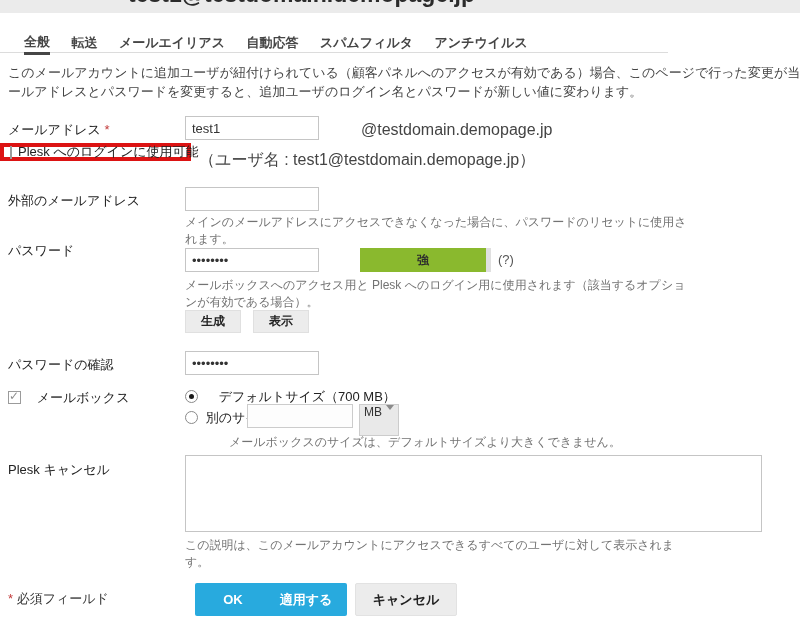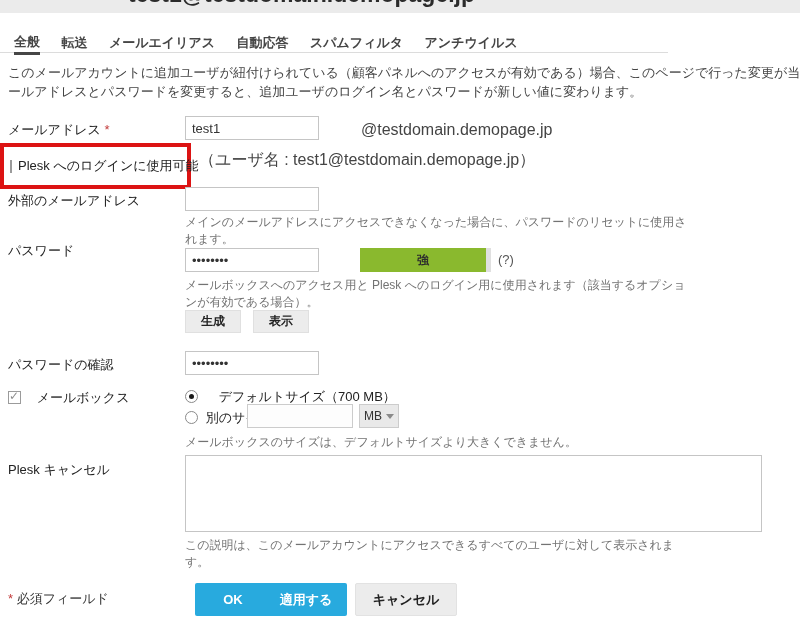--- a/index.html
+++ b/index.html
@@ -5,52 +5,52 @@
   * { margin:0; padding:0; box-sizing:border-box; }
   html,body { background:#fff; }
   body { font-family:"Liberation Sans","DejaVu Sans",sans-serif; color:#222; }
   .page { position:relative; width:800px; height:633px; overflow:hidden; background:#fff; }
 
   
   .topbar { position:absolute; top:0; left:0; width:800px; height:13px; background:#ebebeb; }
   .page-title { position:absolute; top:-19px; left:128px; font-size:23px; font-weight:600; color:#2b2b2b; white-space:nowrap; }
 
   
-  .tabbar { position:absolute; top:29px; left:0; width:668px; height:24px; border-bottom:1px solid #dcdcdc; padding-left:14px; }
+  .tabbar { position:absolute; top:29px; left:0; width:668px; height:24px; border-bottom:1px solid #dcdcdc; padding-left:24px; }
   .tab { display:inline-block; margin-right:17px; padding:4px 0 3px; font-size:13px; font-weight:bold; color:#464646; cursor:pointer; vertical-align:bottom; }
   .tab.active { border-bottom:3px solid #464646; padding-bottom:1px; }
 
   .intro { position:absolute; top:63px; left:8px; width:792px; font-size:13px; color:#444; line-height:19px; }
   .intro div { white-space:nowrap; overflow:hidden; }
 
   .lbl { position:absolute; left:8px; font-size:13px; color:#222; white-space:nowrap; }
   .req { color:#c23b3b; }
   .txt { font-size:16px; color:#444; white-space:nowrap; }
   .help { position:absolute; left:185px; font-size:12px; color:#737373; line-height:17px; white-space:nowrap; }
 
   input.fld { position:absolute; left:185px; width:134px; height:24px; border:1px solid #c5c5c5; padding:2px 6px; font-size:13px; font-family:inherit; color:#333; background:#fff; }
 
   
   .cb { display:inline-block; width:13px; height:13px; border:1px solid #9b9b9b; background:#fff; vertical-align:-2px; position:relative; }
   .cb .tick { position:absolute; top:-3px; left:0px; font-size:12px; color:#8f8f8f; }
   .radio { display:inline-block; width:13px; height:13px; border:1px solid #8a8a8a; border-radius:50%; background:#fff; vertical-align:-2px; position:relative; }
   .radio.sel::after { content:""; position:absolute; top:3px; left:3px; width:5px; height:5px; border-radius:50%; background:#1a1a1a; }
 
-  .hl-box { position:absolute; top:143px; left:0; width:191px; height:46px; border:4px solid #dc1313; display:flex; align-items:center; padding-left:6px; background:#fff; }
+  .hl-box { position:absolute; top:143px; left:0; width:191px; height:18px; border:4px solid #dc1313; display:flex; align-items:center; padding-left:6px; background:#fff; }
   .hl-box .cb { margin-right:6px; }
   .hl-box span.cblabel { font-size:13px; color:#222; white-space:nowrap; }
 
   
   .strength { position:absolute; top:248px; left:360px; width:131px; height:24px; background:#e0e0e0; }
   .strength .fill { position:absolute; top:0; left:0; width:126px; height:24px; background:#8ab92e; display:flex; align-items:center; justify-content:center; font-size:12px; font-weight:bold; color:#2d2d2d; }
 
   .btn-sm { position:absolute; height:23px; padding:0 15px; background:#ececec; border:1px solid #e0e0e0; font-size:12px; font-weight:bold; color:#222; font-family:inherit; cursor:pointer; }
 
   .mini-input { position:absolute; left:247px; top:404px; width:106px; height:24px; border:1px solid #ccc; background:#fdfdfd; padding:2px 6px; font-size:13px; font-family:inherit; }
-  .select-box { position:absolute; left:359px; top:404px; width:40px; height:24px; background:#e9e9e9; border:1px solid #ccc; font-size:12px; color:#333; display:flex; align-items:center; justify-content:center; gap:4px; cursor:pointer; }
+  .select-box { position:absolute; left:359px; top:404px; width:40px; height:32px; background:#e9e9e9; border:1px solid #ccc; font-size:12px; color:#333; display:flex; justify-content:center; gap:4px; cursor:pointer; }
   .chev { width:0; height:0; border-left:4px solid transparent; border-right:4px solid transparent; border-top:5px solid #8a8a8a; display:inline-block; }
 
   textarea.desc { position:absolute; left:185px; top:455px; width:577px; height:77px; border:1px solid #c5c5c5; resize:none; font-family:inherit; font-size:13px; padding:4px 6px; color:#333; }
 
   .btn-primary { position:absolute; top:583px; height:33px; background:#28aade; border:none; border-radius:2px; color:#fff; font-size:13px; font-weight:bold; font-family:inherit; cursor:pointer; }
   .btn-cancel { position:absolute; top:583px; height:33px; background:#ececec; border:1px solid #e2e2e2; border-radius:2px; color:#222; font-size:13px; font-weight:bold; font-family:inherit; cursor:pointer; }
 </style>
 </head>
 <body>
 
@@ -122,21 +122,21 @@
   </div>
   <div style="position:absolute; top:409px; left:185px; font-size:13px; color:#222; white-space:nowrap;">
     <span class="radio"></span>
     <span style="margin-left:4px;">別のサイズ</span>
   </div>
   <input class="mini-input" value="" style="">
   <div class="select-box">
     <span>MB</span>
     <span class="chev"></span>
   </div>
-  <div class="help" style="top:434px;">メールボックスのサイズは、デフォルトサイズより大きくできません。</div>
+  <div class="help" style="top:434px;margin-left:44px;">メールボックスのサイズは、デフォルトサイズより大きくできません。</div>
 
   <div class="lbl" style="top:461px;">Plesk キャンセル</div>
   <textarea class="desc" style=""></textarea>
   <div class="help" style="top:537px;">
     <div>この説明は、このメールアカウントにアクセスできるすべてのユーザに対して表示されま</div>
     <div>す。</div>
   </div>
 
   <div class="lbl" style="top:590px; color:#333;">
     <span class="req">*</span>

